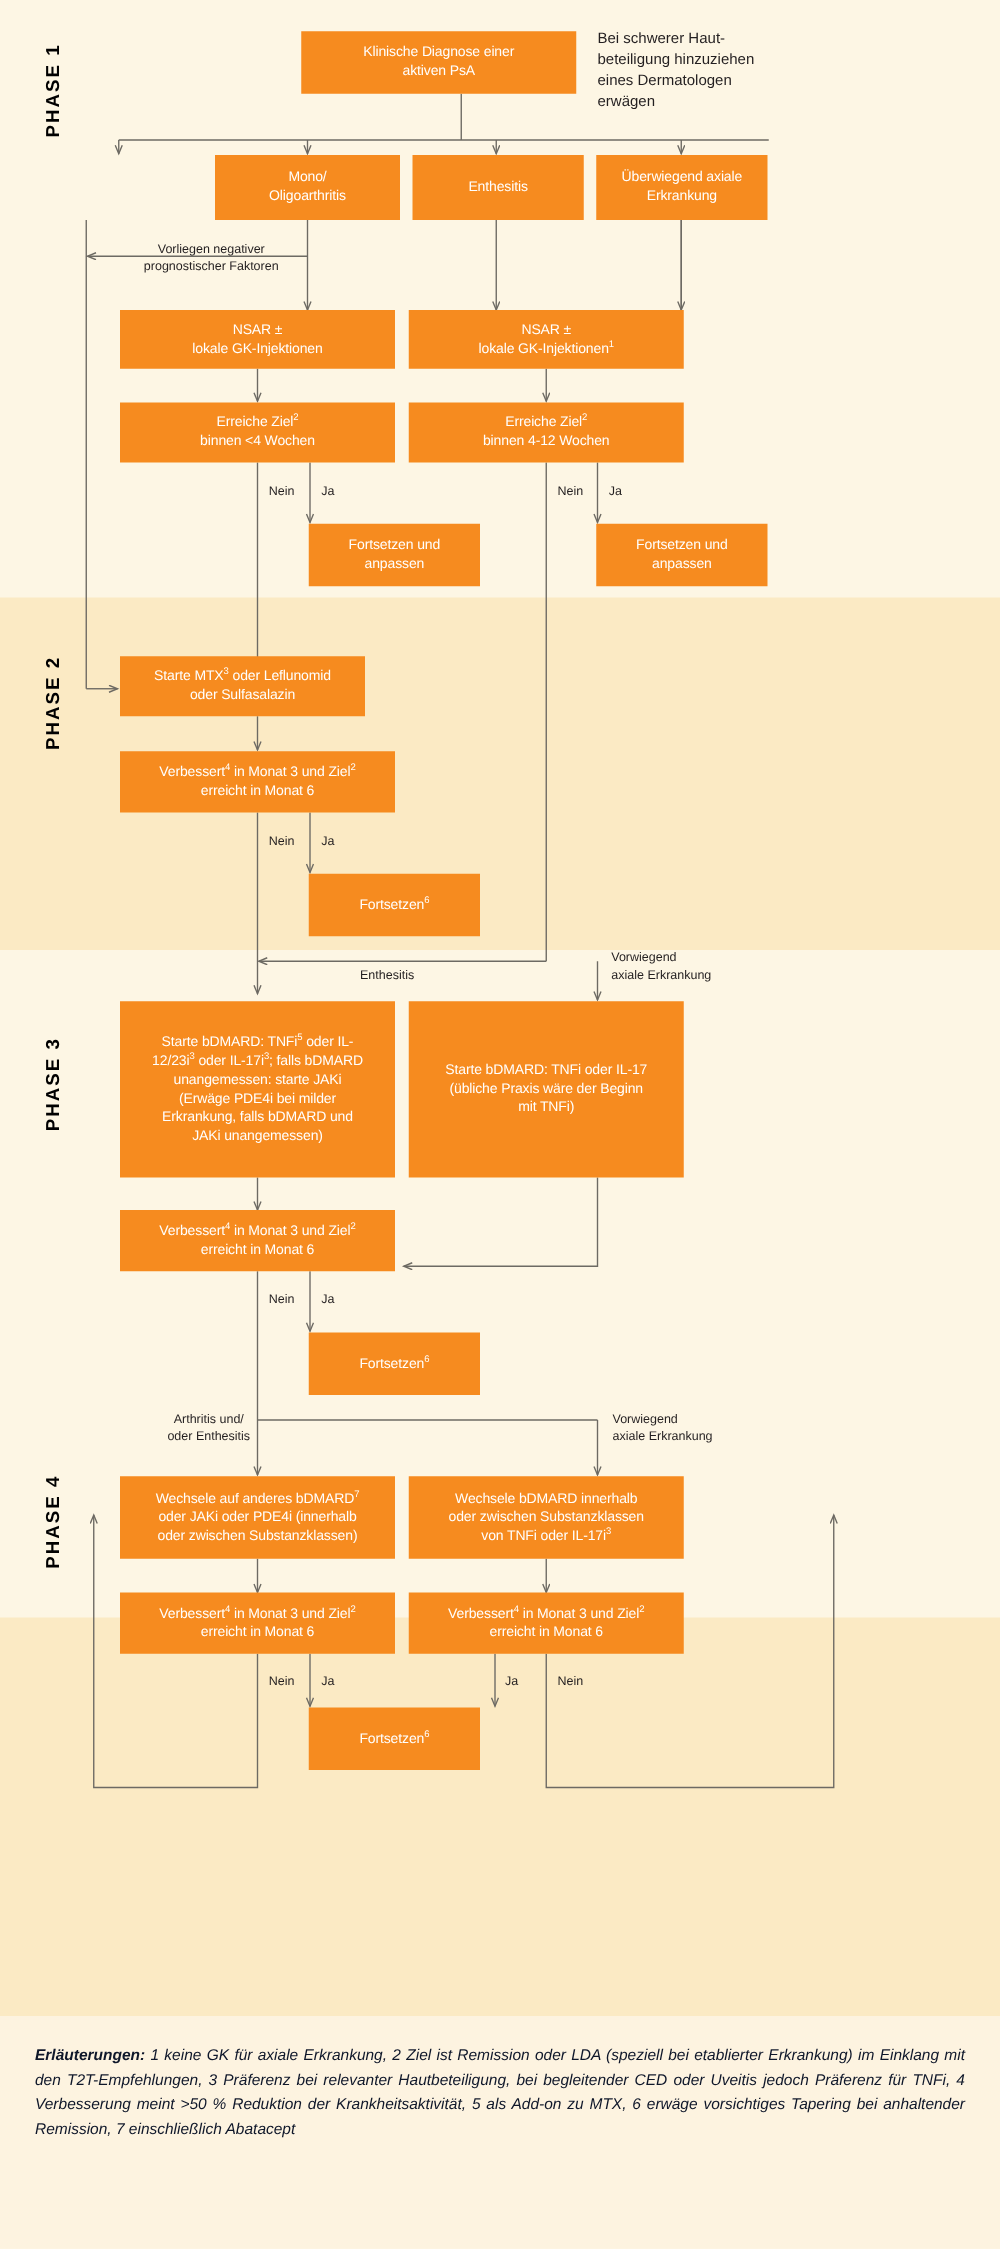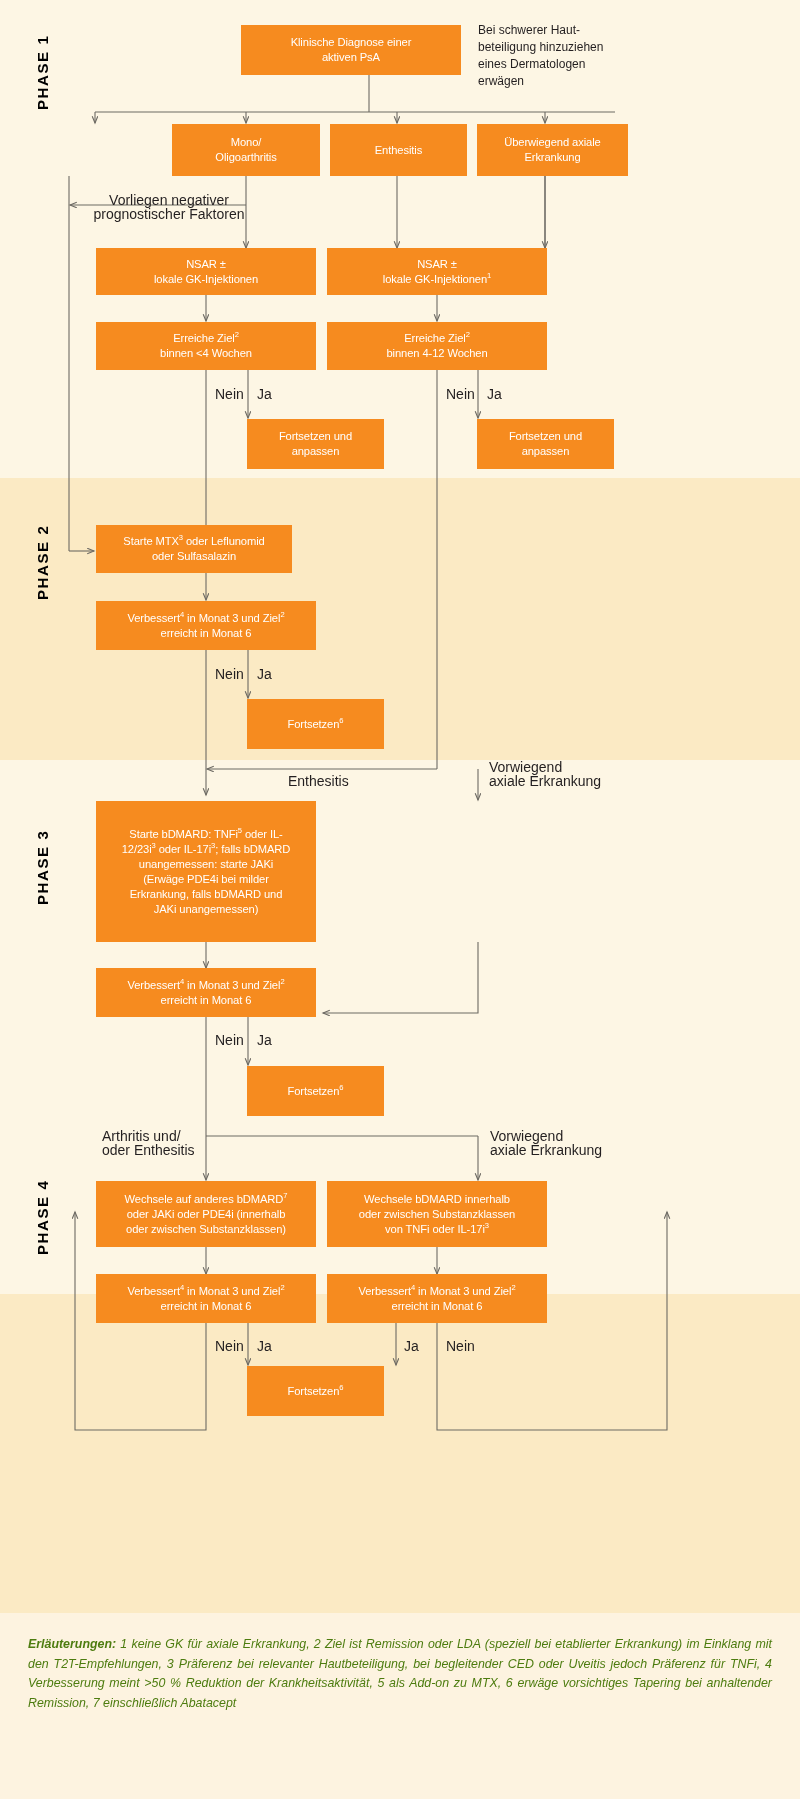--- a/index.html
+++ b/index.html
@@ -7,28 +7,28 @@
   #stage{position:relative;width:800px;height:1799px;background:#fdf6e4;}
   .bandcanvas,.flowsvg{position:absolute;left:0;top:0;width:800px;height:1799px;}
   .flowsvg{pointer-events:none;}
   .band{position:absolute;left:0;width:800px;}
   .band2{background:#fbeac4;}
   .band4{background:#fbeac4;}
   .node{position:absolute;background:#f68b1f;color:#ffffff;display:flex;align-items:center;
         justify-content:center;text-align:center;box-sizing:border-box;padding:4px 6px;
         font-size:11.2px;line-height:15px;letter-spacing:-0.1px;}
   .node span{display:block;width:100%;}
-  .lbl{position:absolute;color:#231f20;font-size:14px;line-height:14px;white-space:pre;}
+  .lbl{position:absolute;color:#231f20;font-size:10px;line-height:14px;white-space:pre;}
   .lbl.c{text-align:center;}
   .phase{position:absolute;color:#000;font-size:15px;font-weight:bold;letter-spacing:1.6px;
          transform-origin:0 0;transform:rotate(-90deg);white-space:nowrap;}
   .sidenote{position:absolute;color:#231f20;font-size:12px;line-height:17px;white-space:pre-line;}
   .footer{position:absolute;left:0;width:800px;background:#fdf3e0;box-sizing:border-box;
           padding:22px 28px 18px 28px;}
-  .footer p{margin:0;font-style:italic;font-size:12.4px;line-height:19.5px;color:#4d7c0f;
+  .footer p{margin:0;font-style:italic;font-size:12.4px;line-height:19.5px;color:#0f172a;
             text-align:justify;}
   .footer b{font-style:italic;font-weight:bold;}
   sup{font-size:0.68em;vertical-align:super;line-height:0;}
 </style>
 </head>
 <body>
 
 <div id="stage">
 
   <div class="band band2" style="top:478px;height:282px;"></div>
@@ -113,21 +113,21 @@
   <div class="node" style="left:241px;top:25px;width:220px;height:50px;">
     <span>Klinische Diagnose einer<br>aktiven PsA</span>
   </div>
 
   <div class="node" style="left:172px;top:124px;width:148px;height:52px;align-items:center;">
     <span>Mono/<br>Oligoarthritis</span>
   </div>
   <div class="node" style="left:330px;top:124px;width:137px;height:52px;">
     <span>Enthesitis</span>
   </div>
-  <div class="node" style="left:477px;top:124px;width:151px;height:52px;">
+  <div class="node" style="left:477px;top:124px;width:137px;height:52px;">
     <span>Überwiegend axiale<br>Erkrankung</span>
   </div>
 
   <div class="lbl c" style="left:74px;top:193px;width:190px;text-align:center;">Vorliegen negativer
 prognostischer Faktoren</div>
 
   <div class="node" style="left:96px;top:248px;width:220px;height:47px;">
     <span>NSAR ±<br>lokale GK-Injektionen</span>
   </div>
   <div class="node" style="left:327px;top:248px;width:220px;height:47px;">
@@ -168,33 +168,36 @@
   </div>
 
   <div class="lbl" style="left:288px;top:774px;">Enthesitis</div>
   <div class="lbl" style="left:489px;top:760px;width:180px;">Vorwiegend
 axiale Erkrankung</div>
 
   <div class="node" style="left:96px;top:801px;width:220px;height:141px;flex-direction:column;justify-content:center;">
     <span>Starte bDMARD: TNFi<sup>5</sup> oder IL-<br>12/23i<sup>3</sup> oder IL-17i<sup>3</sup>; falls bDMARD<br>unangemessen: starte JAKi</span>
     <span style="">(Erwäge PDE4i bei milder<br>Erkrankung, falls bDMARD und<br>JAKi unangemessen)</span>
   </div>
+  <div class="node" style="left:327px;top:801px;width:220px;height:141px;">
+    <span>Starte bDMARD: TNFi oder IL-17<br>(übliche Praxis wäre der Beginn<br>mit TNFi)</span>
+  </div>
 
   <div class="node" style="left:96px;top:968px;width:220px;height:49px;">
     <span>Verbessert<sup>4</sup> in Monat 3 und Ziel<sup>2</sup><br>erreicht in Monat 6</span>
   </div>
 
   <div class="lbl" style="left:215px;top:1033px;">Nein</div>
   <div class="lbl" style="left:257px;top:1033px;">Ja</div>
 
   <div class="node" style="left:247px;top:1066px;width:137px;height:50px;">
     <span>Fortsetzen<sup>6</sup></span>
   </div>
 
-  <div class="lbl" style="left:102px;top:1129px;width:130px;text-align:left;">Arthritis und/
+  <div class="lbl" style="left:102px;top:1129px;width:130px;text-align:center;">Arthritis und/
 oder Enthesitis</div>
   <div class="lbl" style="left:490px;top:1129px;width:180px;">Vorwiegend
 axiale Erkrankung</div>
 
   <div class="node" style="left:96px;top:1181px;width:220px;height:66px;">
     <span>Wechsele auf anderes bDMARD<sup>7</sup><br>oder JAKi oder PDE4i (innerhalb<br>oder zwischen Substanzklassen)</span>
   </div>
   <div class="node" style="left:327px;top:1181px;width:220px;height:66px;">
     <span>Wechsele bDMARD innerhalb<br>oder zwischen Substanzklassen<br>von TNFi oder IL-17i<sup>3</sup></span>
   </div>

